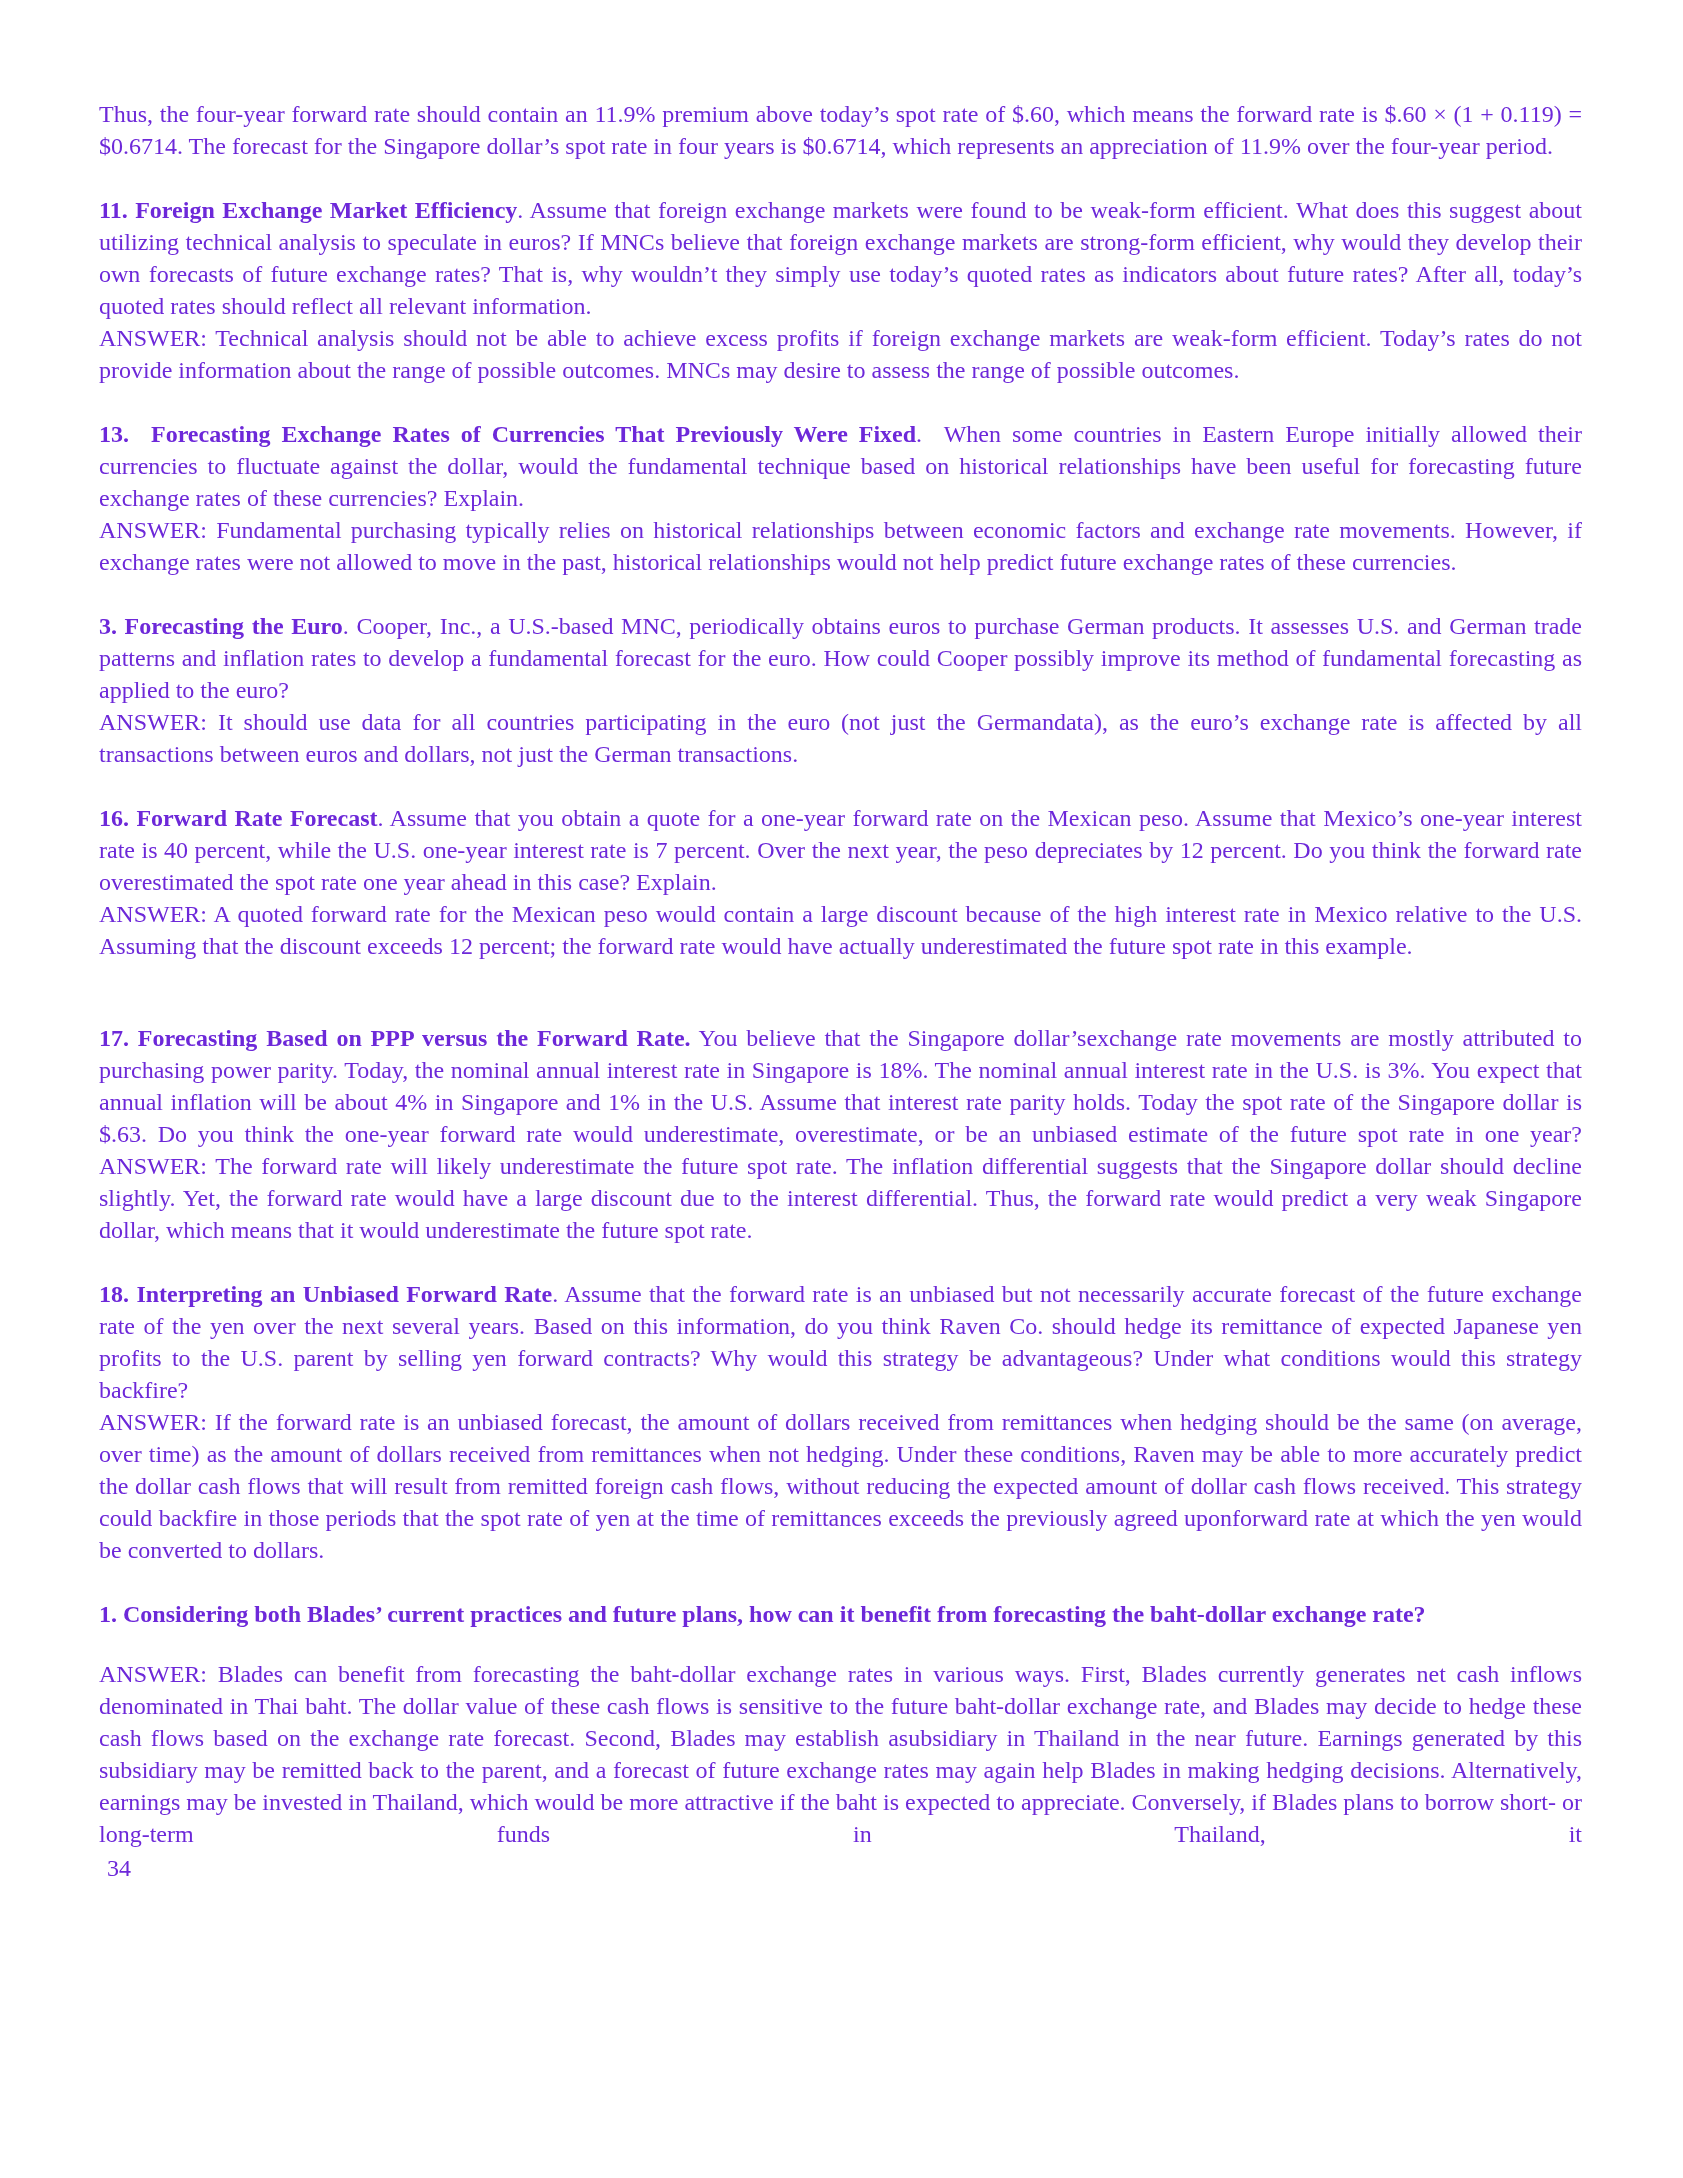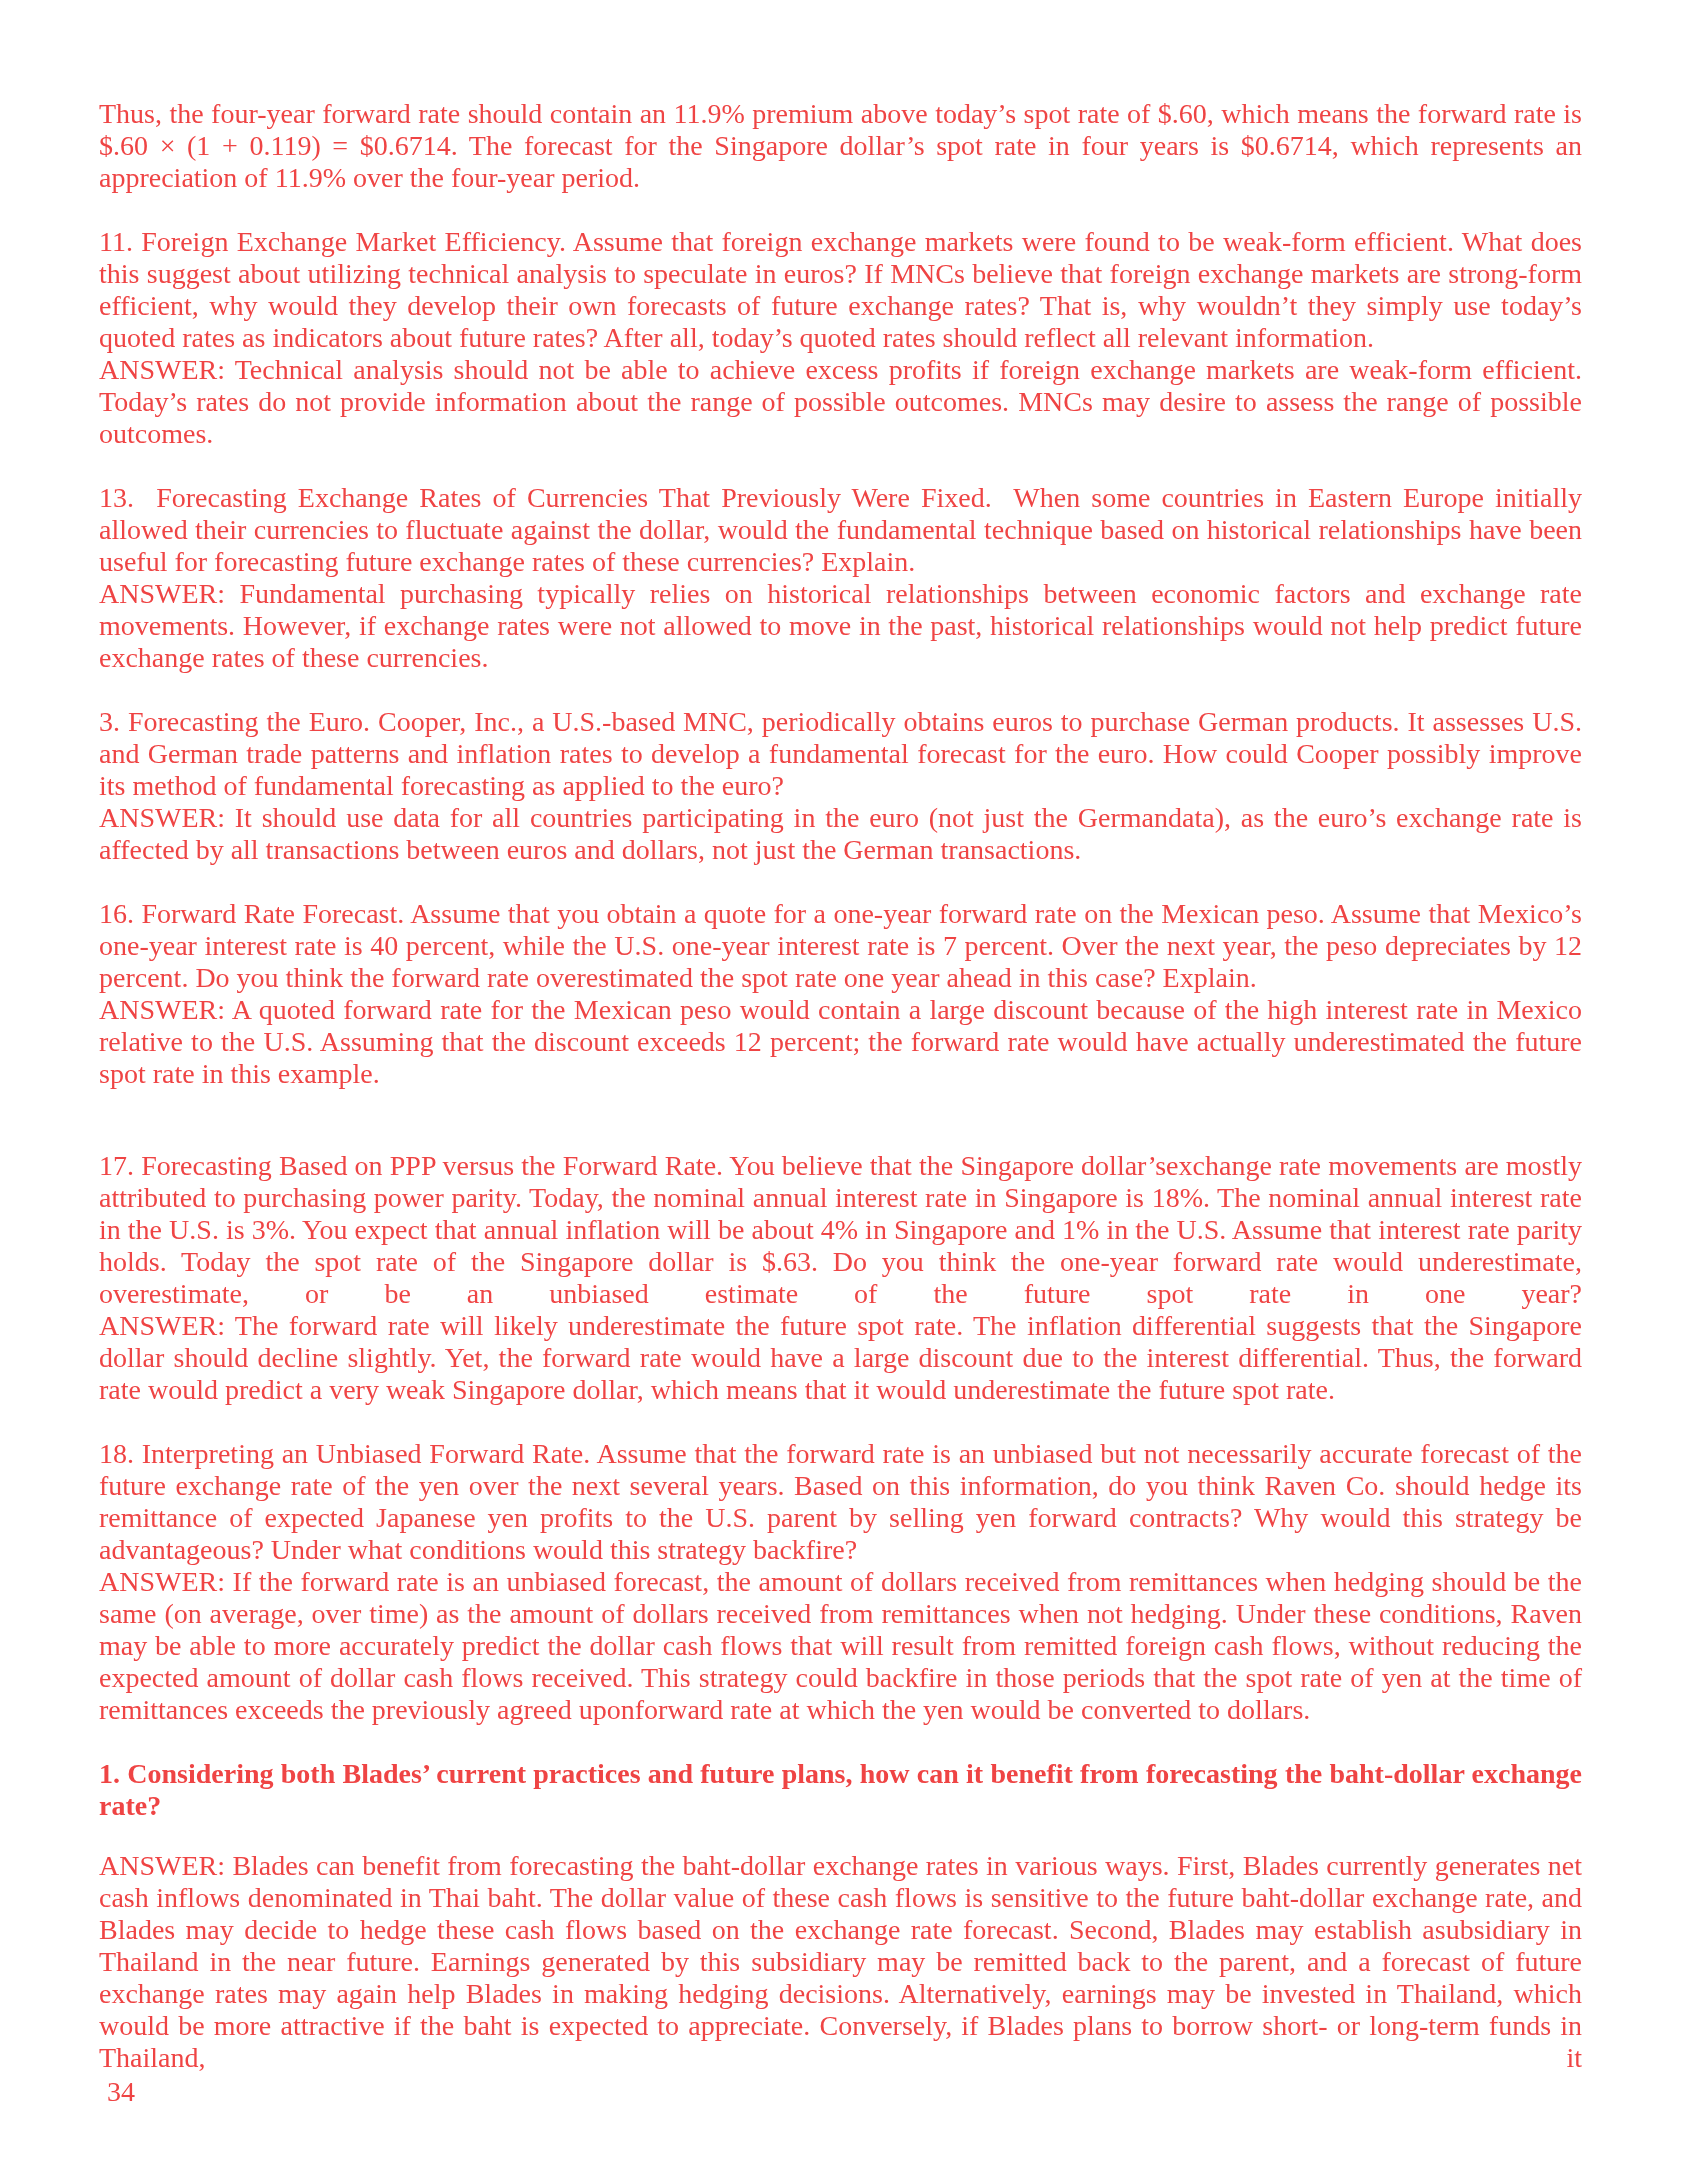--- a/index.html
+++ b/index.html
@@ -12,38 +12,38 @@
     height: 2178px;
     position: relative;
     overflow: hidden;
   }
   .page {
     position: absolute;
     left: 99px;
     top: 98px;
     width: 1483px;
     font-family: "Liberation Serif", "DejaVu Serif", serif;
-    font-size: 28px;
+    font-size: 24px;
     line-height: 32px;
-    color: #ef4444;
+    color: #6d28d9;
   }
   .para {
     margin: 0;
     text-align: justify;
     text-align-last: left;
   }
   .para.force-justify {
     text-align-last: justify;
     margin-top: 28px;
   }
   .blank {
     height: 32px;
   }
   b, .bold {
-    font-weight: normal;
+    font-weight: bold;
   }
   .case-title {
     margin: 0;
     font-weight: bold;
     padding-left: 6px;
   }
   .case-question {
     margin: 0;
     font-weight: bold;
     text-align: justify;

